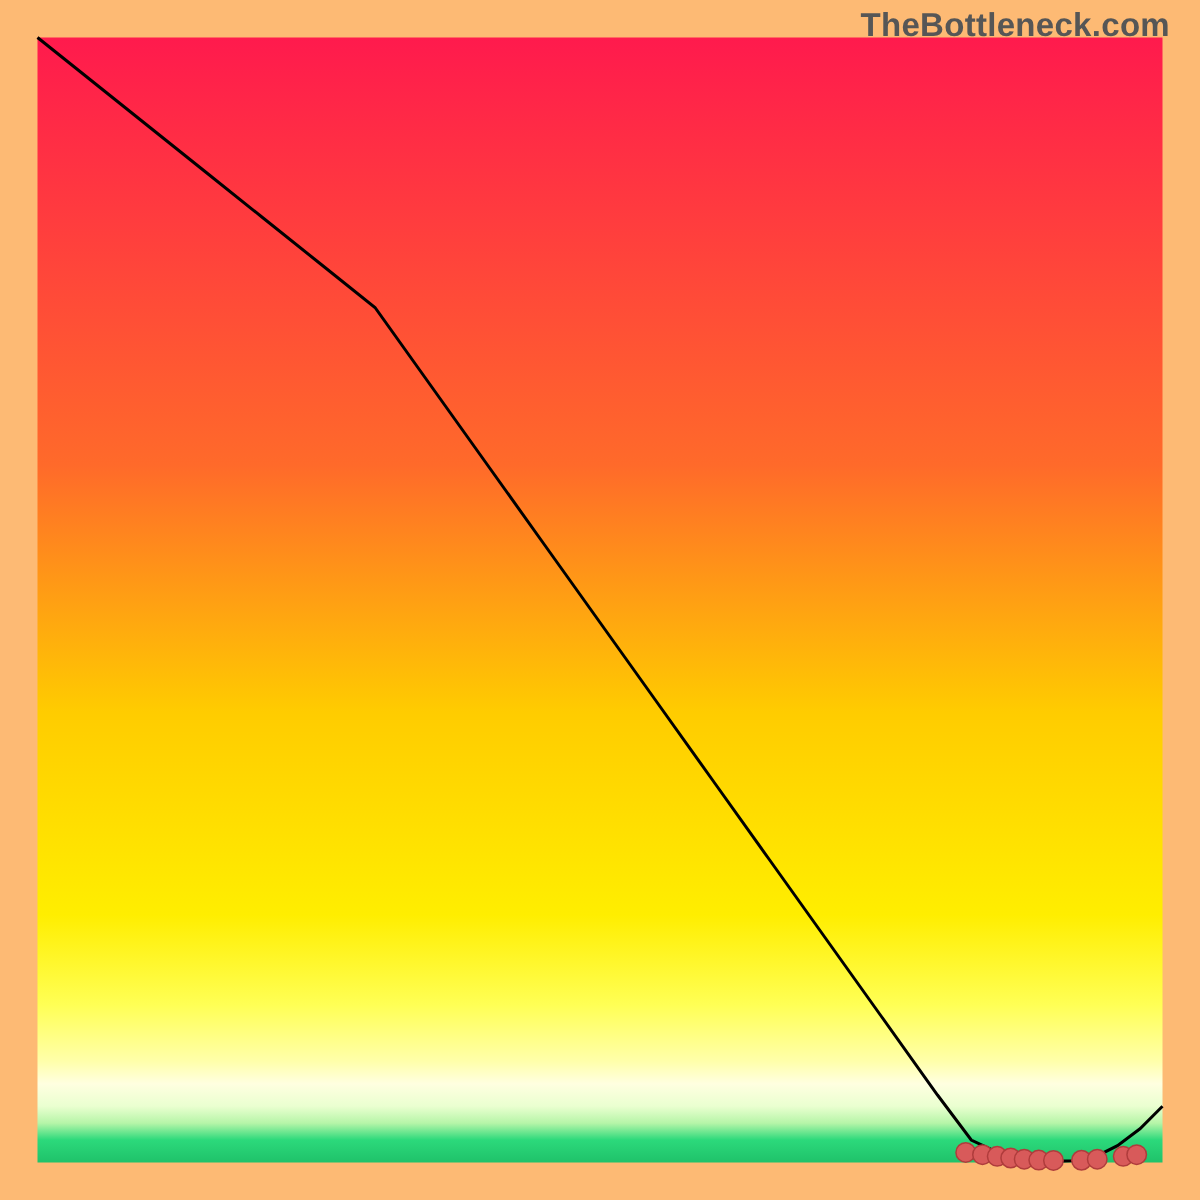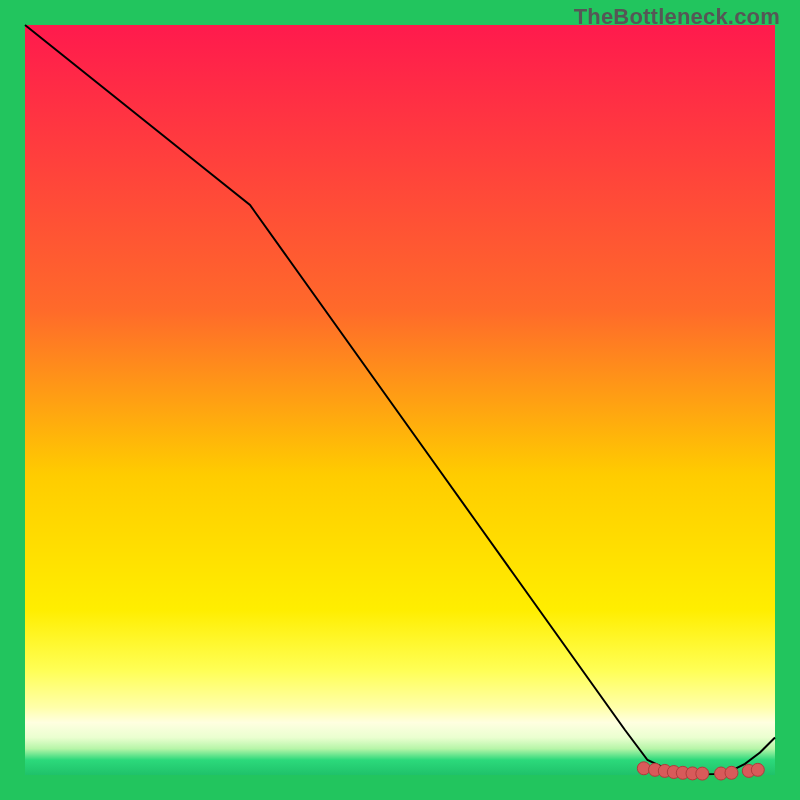--- a/index.html
+++ b/index.html
@@ -7,21 +7,21 @@
     padding: 0;
     width: 800px;
     height: 800px;
     background: #000;
     overflow: hidden;
   }
   .frame {
     position: relative;
     width: 800px;
     height: 800px;
-    background: #22c55e;
+    background: #fdba74;
     text-align: right;
   }
   .watermark {
     position: absolute;
     top: 4px;
     right: 20px;
     font-family: Arial, Helvetica, sans-serif;
     font-size: 22px;
     font-weight: bold;
     color: #565656;

